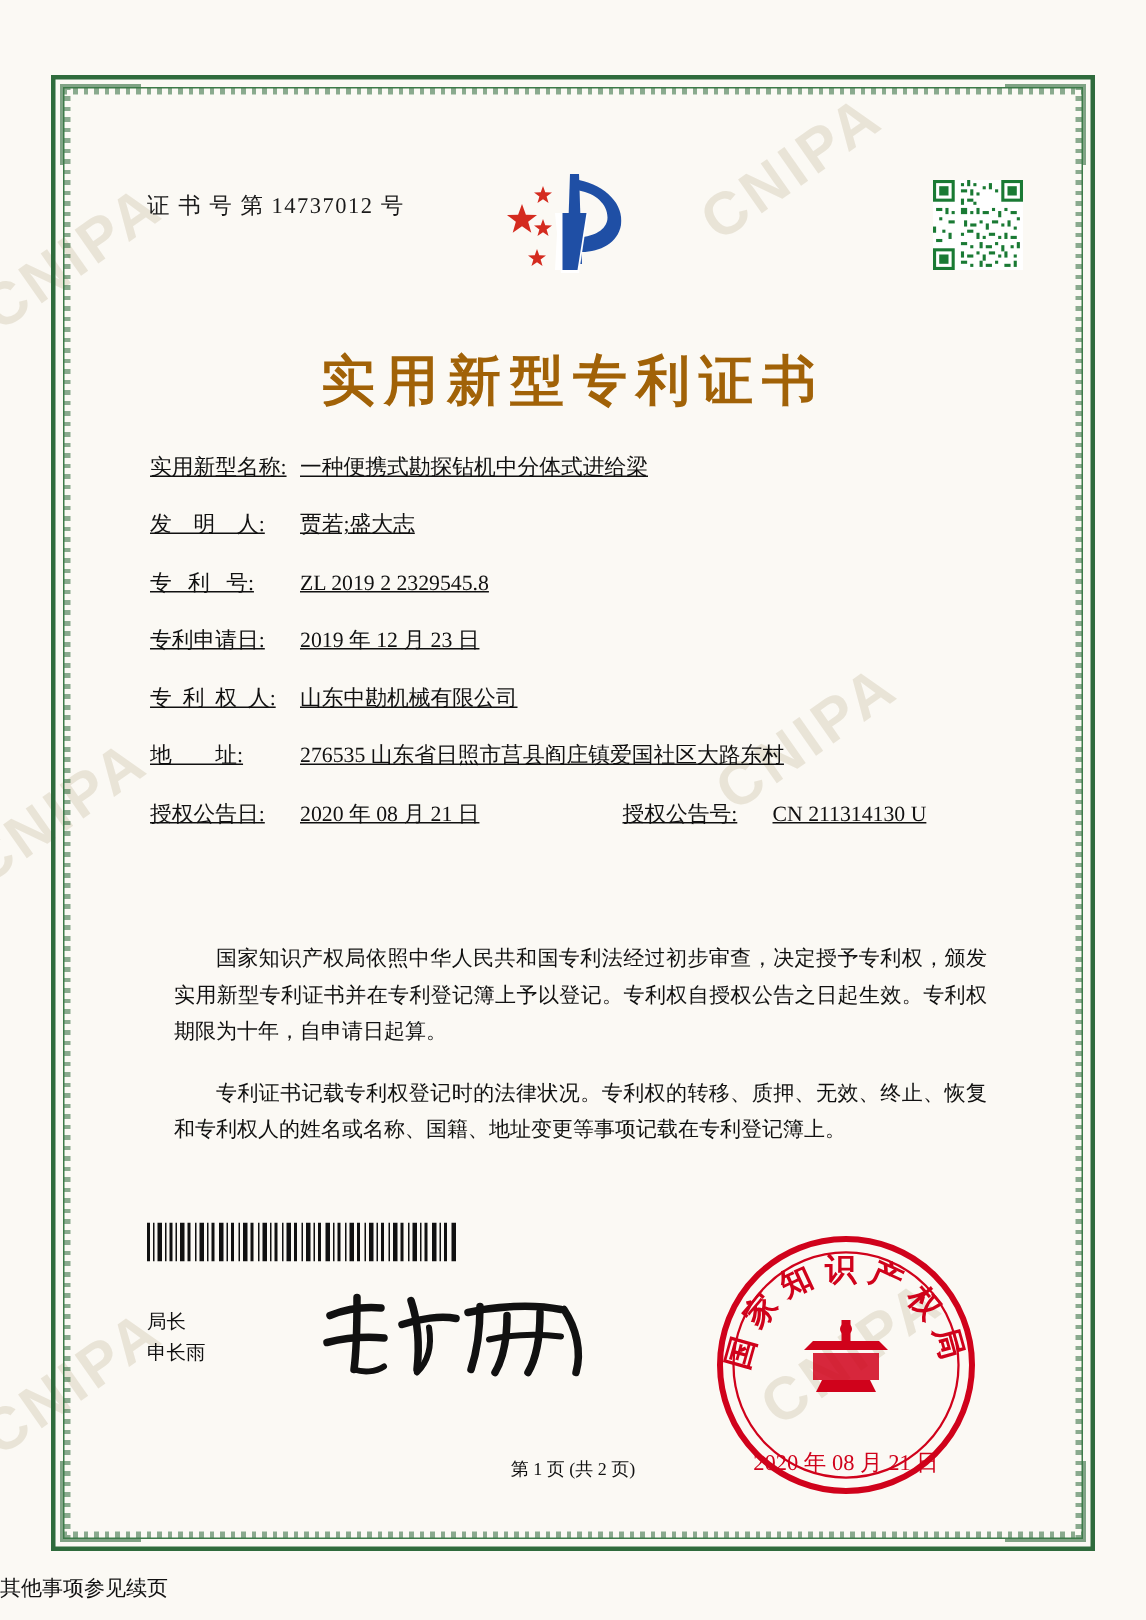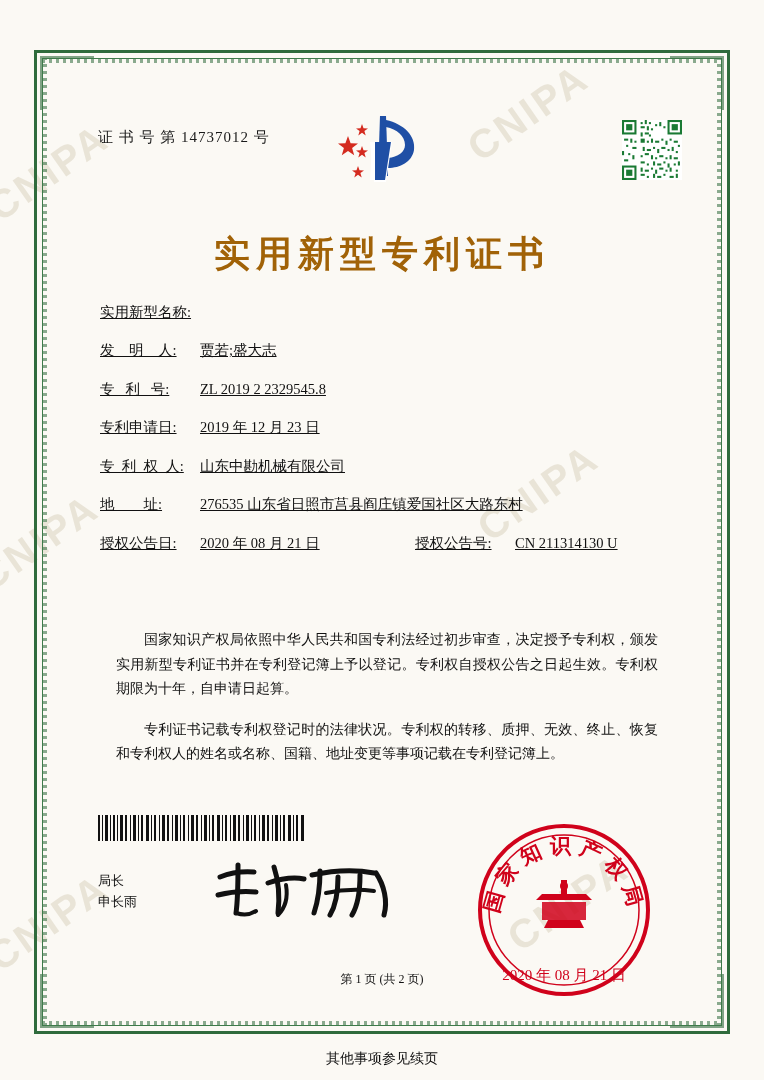--- a/index.html
+++ b/index.html
@@ -118,21 +118,21 @@
   .seal{
     position:absolute;right:50px;top:740px;
     width:180px;height:180px;
   }
   .footer-page{
     position:absolute;left:0;right:0;bottom:22px;
     text-align:center;font-size:12px;color:#111;
   }
   .footer-note{
     position:absolute;left:0;right:0;bottom:12px;
-    text-align:center;font-size:14px;color:#111;
+    text-align:left;font-size:14px;color:#111;
   }
 </style>
 </head>
 <body>
 
 <div class="page">
 
   <div class="wm" style="left:-20px;top:150px;">CNIPA</div>
   <div class="wm" style="left:460px;top:90px;">CNIPA</div>
   <div class="wm" style="left:-30px;top:520px;">CNIPA</div>
@@ -251,20 +251,21 @@
       <path d="M58 32 L80 32 L74 72 L62 72 Z" fill="#fff" stroke="#fff" stroke-width="0"></path>
       <path d="M63 32 L79 32 L73 70 L63 70 Z" fill="#1f4fa5"></path>
       <path d="M58 72 L80 72 L80 76 L58 76 Z" fill="#1f4fa5" opacity="0"></path>
     </svg>
 
     <div class="title">实用新型专利证书</div>
 
     <div class="fields">
       <div class="frow">
         <div class="flabel">实用新型名称:</div>
+        <div class="fval">一种便携式勘探钻机中分体式进给梁</div>
       </div>
       <div class="frow">
         <div class="flabel">发    明    人:</div>
         <div class="fval">贾若;盛大志</div>
       </div>
       <div class="frow">
         <div class="flabel">专   利   号:</div>
         <div class="fval">ZL 2019 2 2329545.8</div>
       </div>
       <div class="frow">

